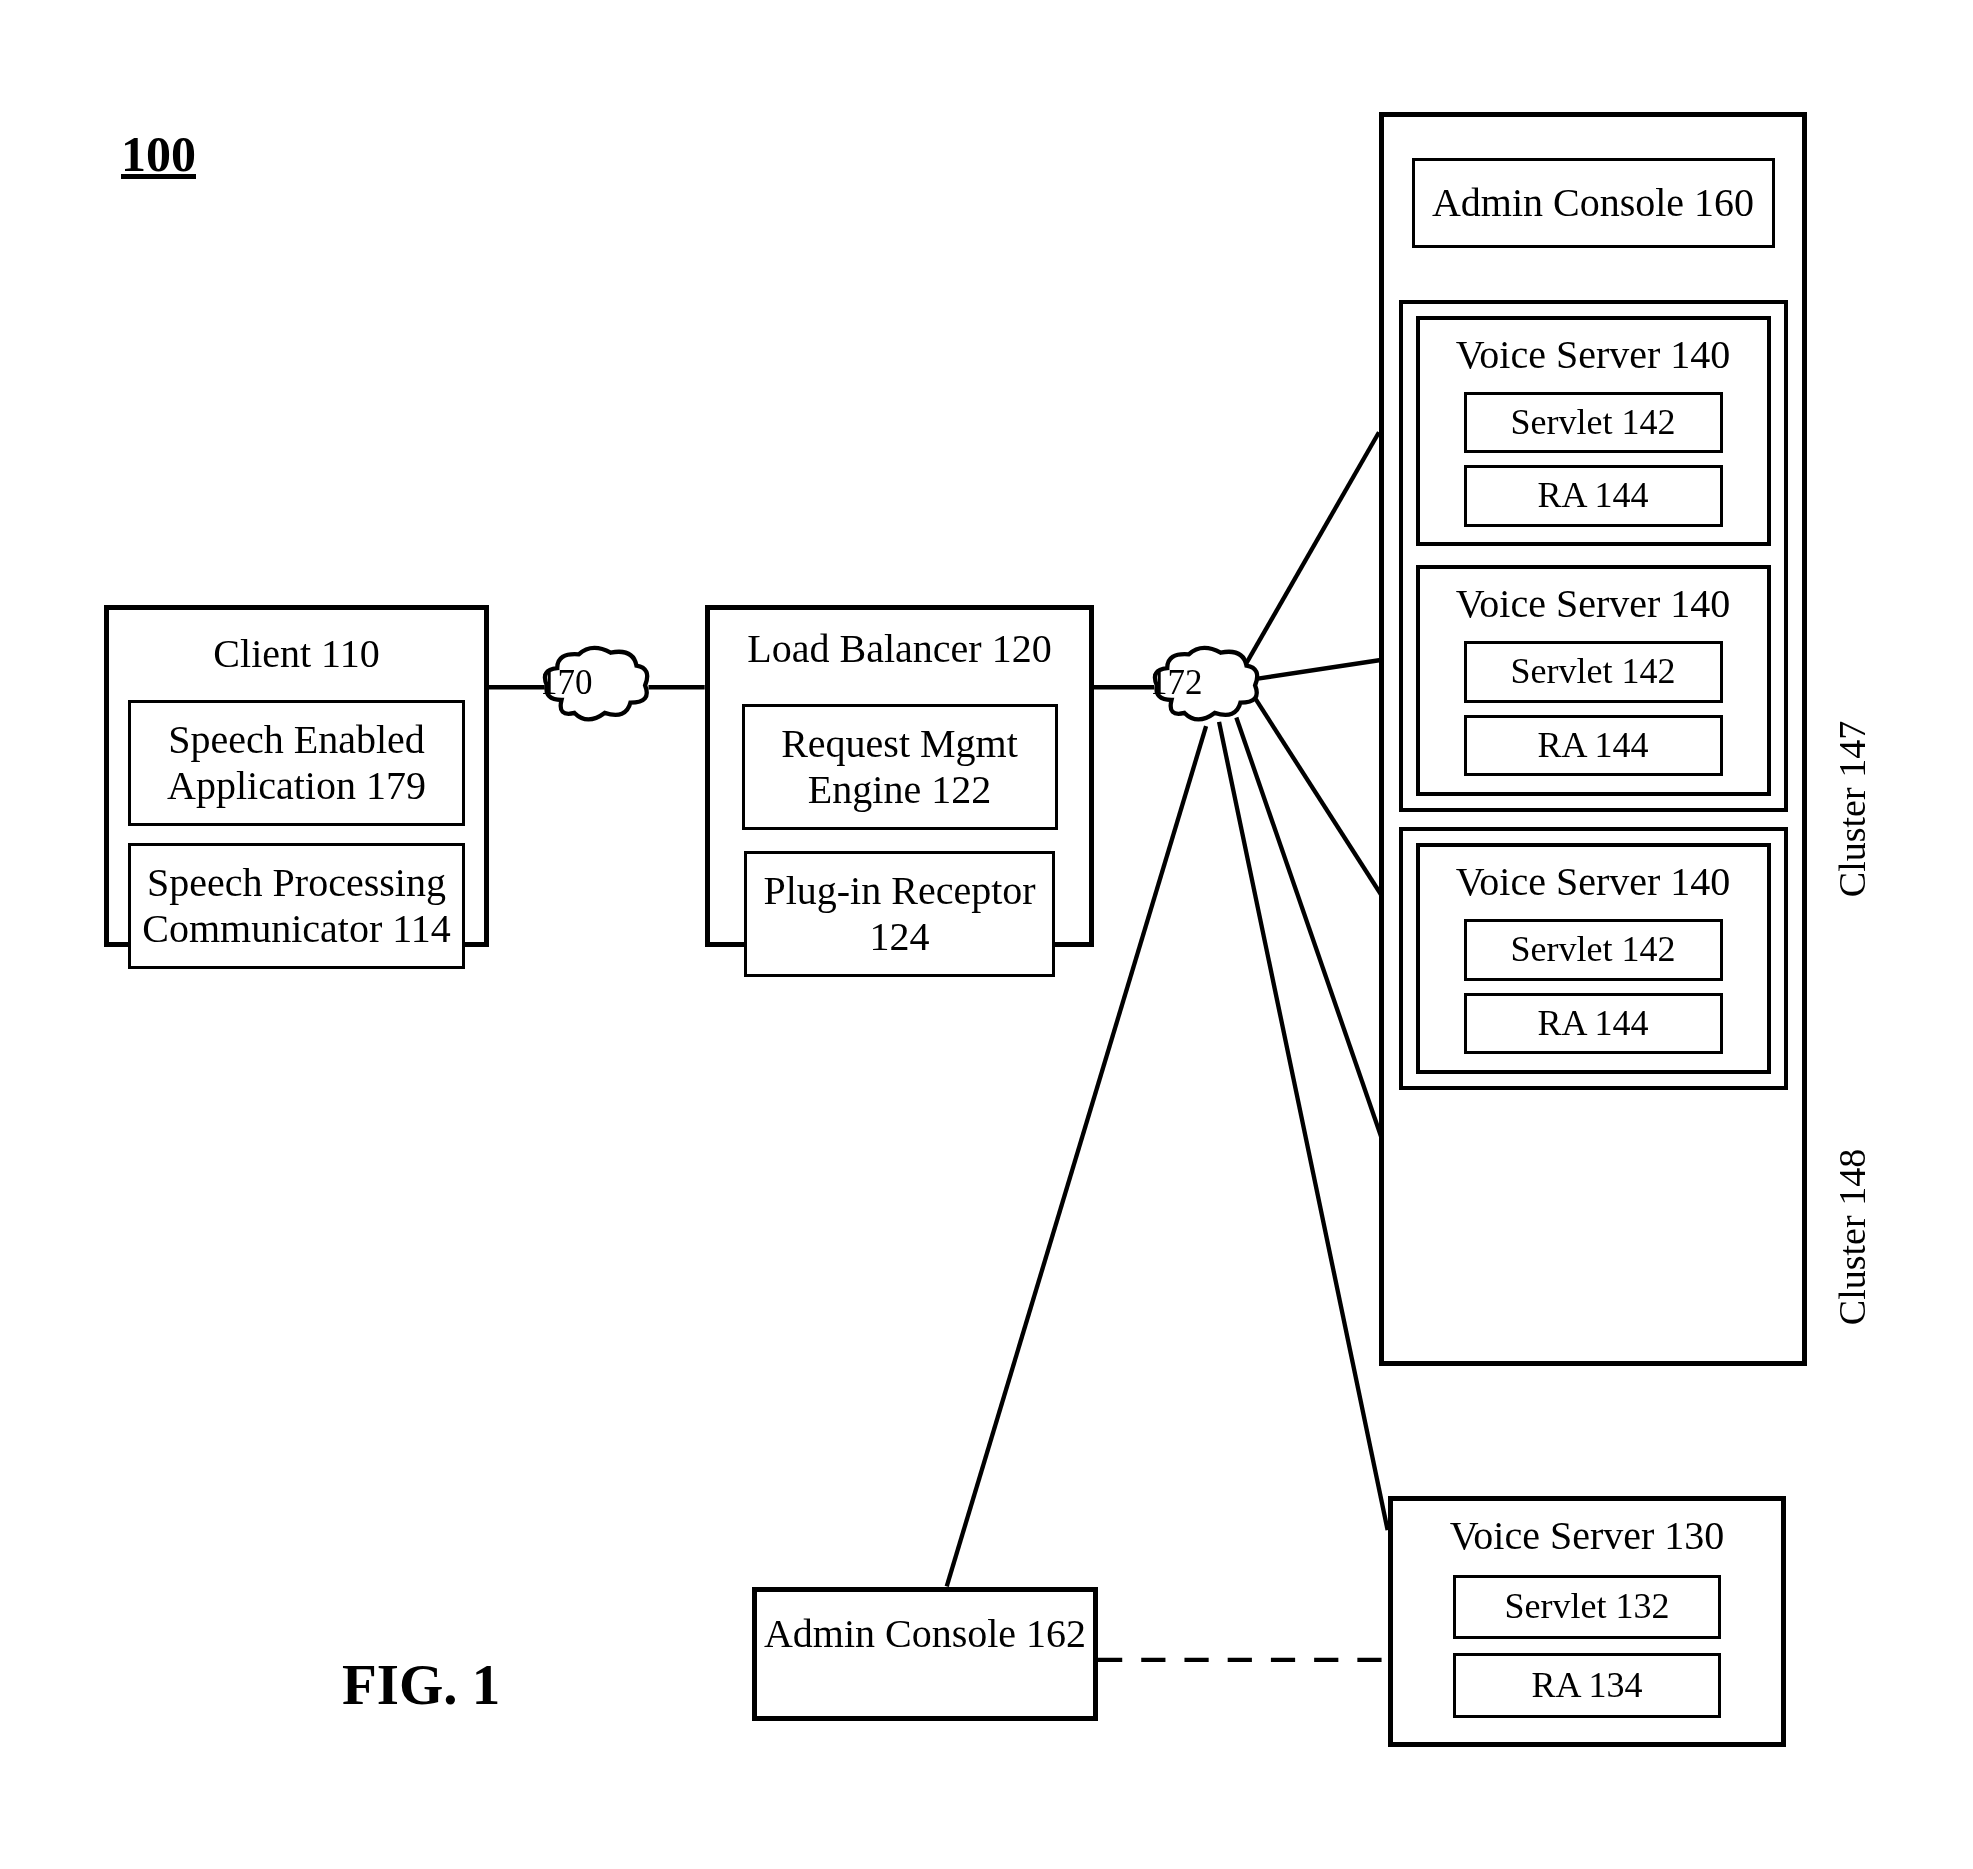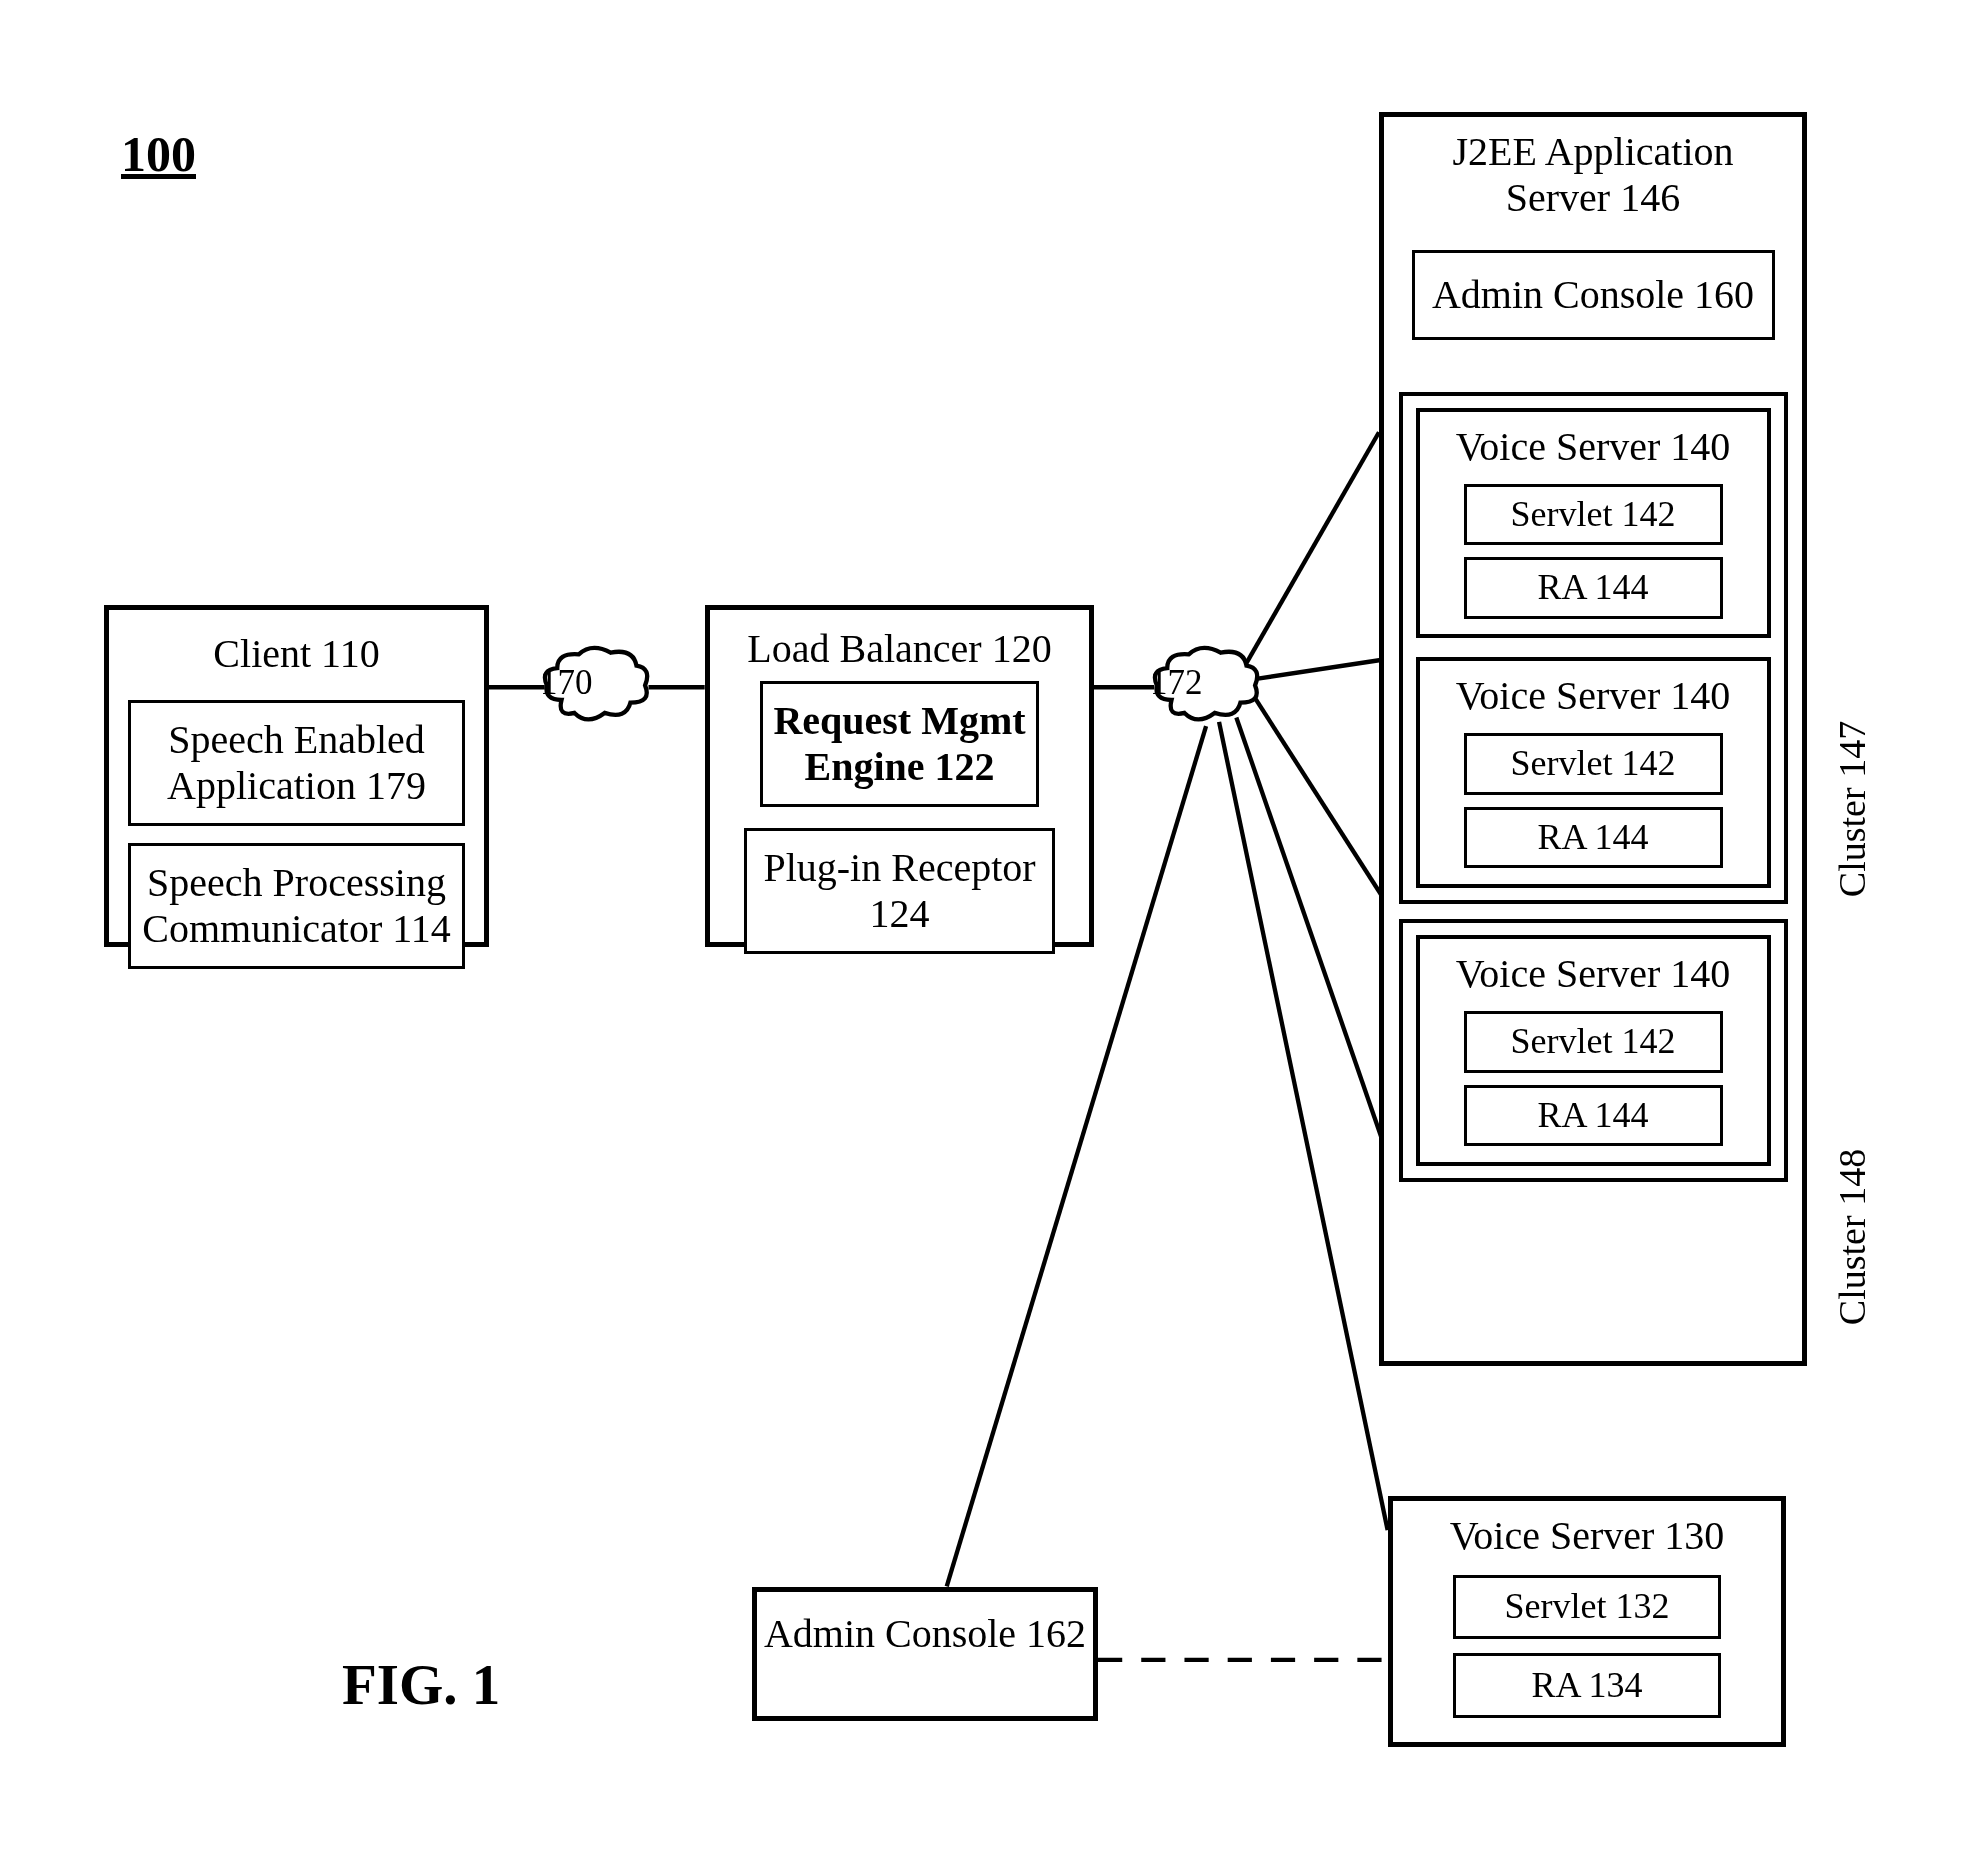--- a/index.html
+++ b/index.html
@@ -107,37 +107,36 @@
 
   <div class="cloud" style="left:540px; top:644px; width:112px; height:82px;">
     <svg viewBox="0 0 130 95">
       <path d="M25 65 Q5 65 8 48 Q0 30 20 28 Q20 10 45 12 Q60 -2 82 10 Q108 5 112 25 Q130 28 122 48 Q130 68 105 68 Q100 88 75 80 Q55 95 40 80 Q20 85 25 65 Z" fill="#fff" stroke="#000" stroke-width="5"></path>
     </svg>
     <div class="num">170</div>
   </div>
 
   <div class="box" style="left:705px; top:605px; width:389px; height:342px; padding-top:15.6px;">
     <div class="title">Load Balancer 120</div>
-    <div class="inner-box" style="width:279px; margin-top:9px; padding:14px 5.2px;font-weight:bold;">
+    <div class="inner-box" style="width:316px; margin-top:32px; padding:14px 5.2px;">
       <div class="title">Request Mgmt Engine 122</div>
     </div>
     <div class="inner-box" style="width:311px; margin-top:21px; padding:14px 5.2px;">
       <div class="title">Plug-in Receptor 124</div>
     </div>
   </div>
 
   <div class="cloud" style="left:1150px; top:644px; width:112px; height:82px;">
     <svg viewBox="0 0 130 95">
       <path d="M25 65 Q5 65 8 48 Q0 30 20 28 Q20 10 45 12 Q60 -2 82 10 Q108 5 112 25 Q130 28 122 48 Q130 68 105 68 Q100 88 75 80 Q55 95 40 80 Q20 85 25 65 Z" fill="#fff" stroke="#000" stroke-width="5"></path>
     </svg>
     <div class="num">172</div>
   </div>
 
   <div class="box" style="left:1379px; top:112px; width:428px; height:1254px; padding-top:12px;">
-    <div class="title" style="padding:0 26px;">J2EE Application Server 146</div>
 
     <div class="inner-box" style="width:363px; margin-top:29px; padding:19px 5.2px;text-align:center;">
       <div class="title">Admin Console 160</div>
     </div>
 
     <div class="inner-box" style="width:389px; margin-top:52px; padding:12px 0; border-width:4.3px;">
 
       <div class="inner-box" style="width:355px; padding:12px 0 15.6px; border-width:4.3px;">
         <div class="title">Voice Server 140</div>
         <div class="inner-box" style="width:259px; margin-top:14px; padding:7px 0;">

